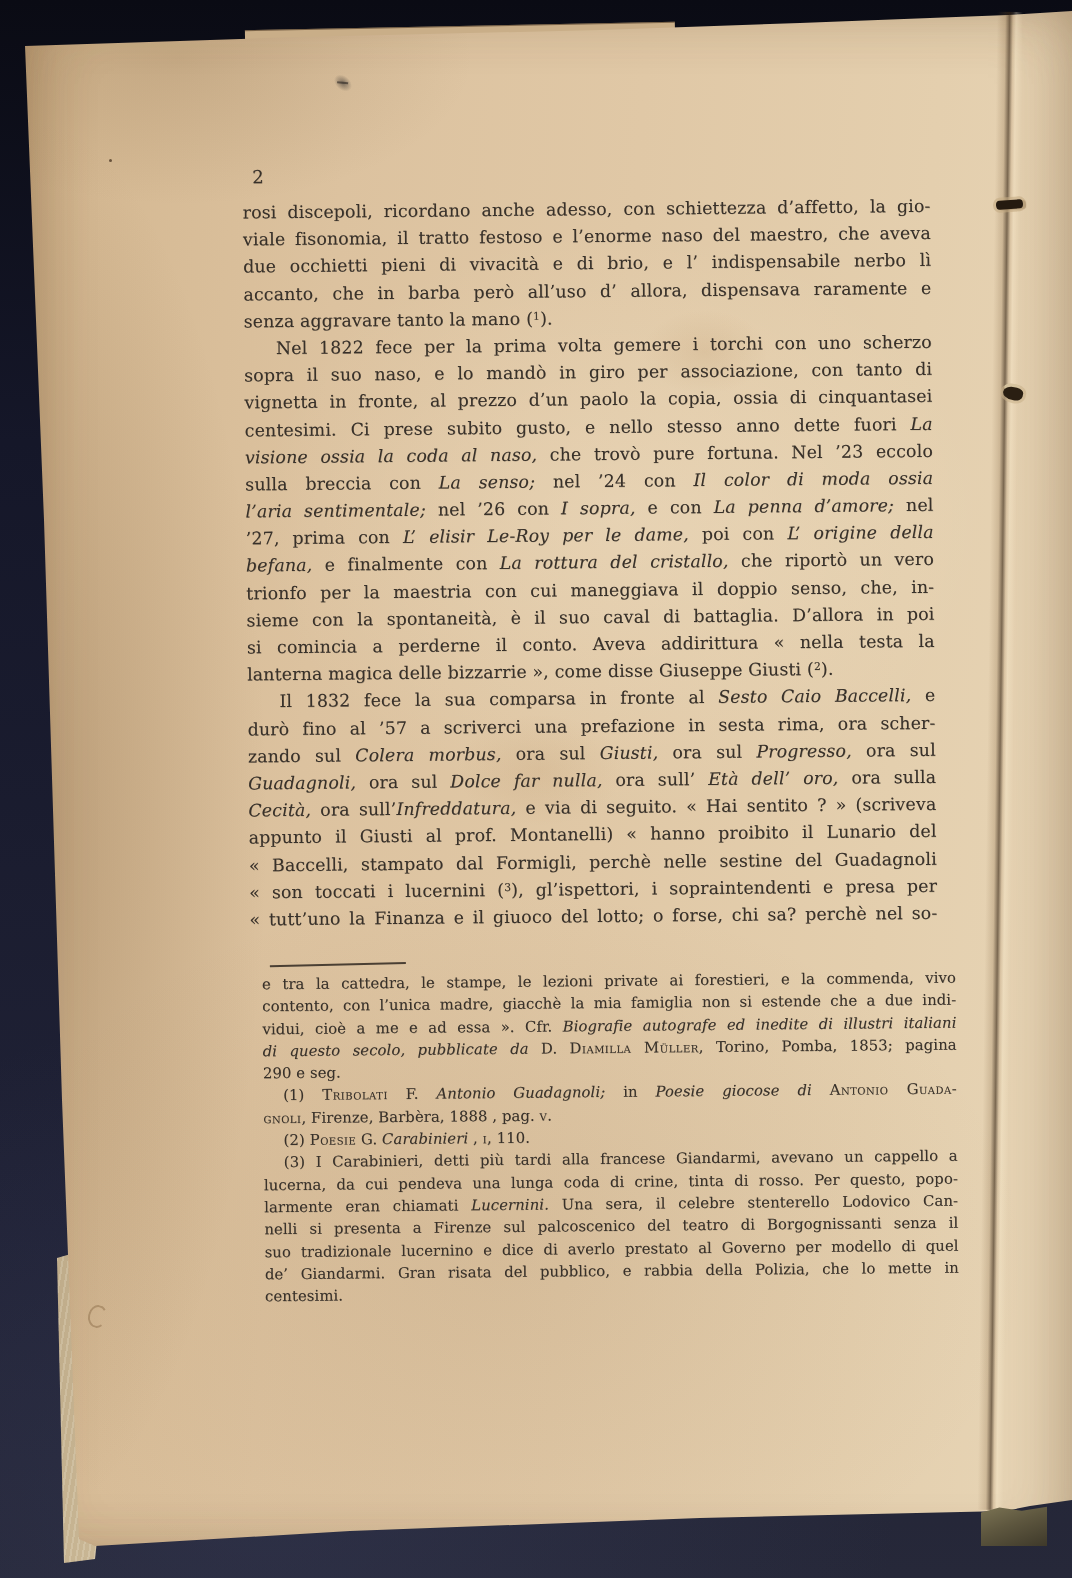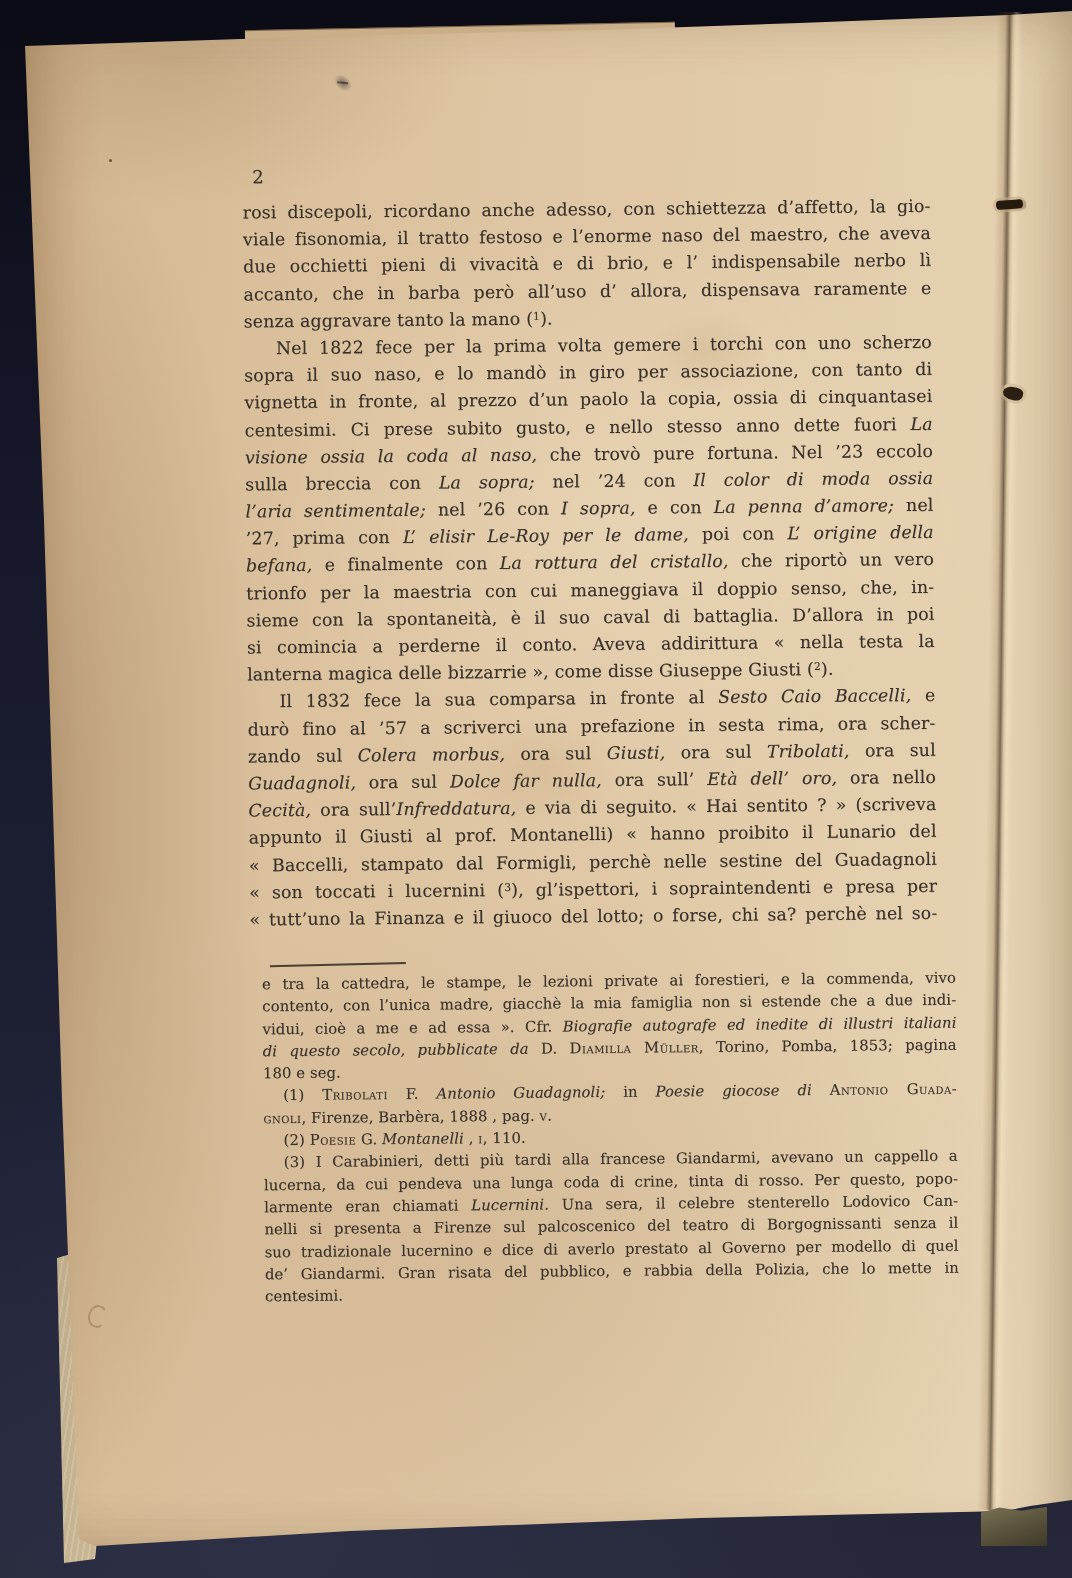--- a/index.html
+++ b/index.html
@@ -135,48 +135,48 @@
         <div class="line"><span>rosi discepoli, ricordano anche adesso, con schiettezza d’affetto, la gio-</span></div>
         <div class="line"><span>viale fisonomia, il tratto festoso e l’enorme naso del maestro, che aveva</span></div>
         <div class="line"><span>due occhietti pieni di vivacità e di brio, e l’ indispensabile nerbo lì</span></div>
         <div class="line"><span>accanto, che in barba però all’uso d’ allora, dispensava raramente e</span></div>
         <div class="line nj"><span>senza aggravare tanto la mano (</span><span class="sup">1</span><span>).</span></div>
         <div class="line ind"><span>Nel 1822 fece per la prima volta gemere i torchi con uno scherzo</span></div>
         <div class="line"><span>sopra il suo naso, e lo mandò in giro per associazione, con tanto di</span></div>
         <div class="line"><span>vignetta in fronte, al prezzo d’un paolo la copia, ossia di cinquantasei</span></div>
         <div class="line"><span>centesimi. Ci prese subito gusto, e nello stesso anno dette fuori </span><span class="it">La</span></div>
         <div class="line"><span class="it">visione ossia la coda al naso,</span><span> che trovò pure fortuna.  Nel ’23 eccolo</span></div>
-        <div class="line"><span>sulla breccia con </span><span class="it">La sopra;</span><span> nel ’24 con </span><span class="it">Il color di moda ossia</span></div>
+        <div class="line"><span>sulla breccia con </span><span class="it">La senso;</span><span> nel ’24 con </span><span class="it">Il color di moda ossia</span></div>
         <div class="line"><span class="it">l’aria sentimentale;</span><span> nel ’26 con </span><span class="it">I sopra,</span><span> e con </span><span class="it">La penna d’amore;</span><span> nel</span></div>
         <div class="line"><span>’27, prima con </span><span class="it">L’ elisir Le-Roy per le dame,</span><span> poi con </span><span class="it">L’ origine della</span></div>
         <div class="line"><span class="it">befana,</span><span> e finalmente con </span><span class="it">La rottura del cristallo,</span><span> che riportò un vero</span></div>
         <div class="line"><span>trionfo per la maestria con cui maneggiava il doppio senso, che, in-</span></div>
         <div class="line"><span>sieme con la spontaneità, è il suo caval di battaglia. D’allora in poi</span></div>
         <div class="line"><span>si comincia a perderne il conto.  Aveva addirittura « nella testa la</span></div>
         <div class="line nj"><span>lanterna magica delle bizzarrie », come disse Giuseppe Giusti (</span><span class="sup">2</span><span>).</span></div>
         <div class="line ind"><span>Il 1832 fece la sua comparsa in fronte al </span><span class="it">Sesto Caio Baccelli,</span><span> e</span></div>
         <div class="line"><span>durò fino al ’57 a scriverci una prefazione in sesta rima, ora scher-</span></div>
-        <div class="line"><span>zando sul </span><span class="it">Colera morbus,</span><span> ora sul </span><span class="it">Giusti,</span><span> ora sul </span><span class="it">Tribolati,</span><span> ora sul</span></div>
-        <div class="line"><span class="it">Guadagnoli,</span><span> ora sul </span><span class="it">Dolce far nulla,</span><span> ora sull’ </span><span class="it">Età dell’ oro,</span><span> ora nello</span></div>
+        <div class="line"><span>zando sul </span><span class="it">Colera morbus,</span><span> ora sul </span><span class="it">Giusti,</span><span> ora sul </span><span class="it">Progresso,</span><span> ora sul</span></div>
+        <div class="line"><span class="it">Guadagnoli,</span><span> ora sul </span><span class="it">Dolce far nulla,</span><span> ora sull’ </span><span class="it">Età dell’ oro,</span><span> ora sulla</span></div>
         <div class="line"><span class="it">Cecità,</span><span> ora sull’</span><span class="it">Infreddatura,</span><span> e via di seguito. « Hai sentito ? » (scriveva</span></div>
         <div class="line"><span>appunto il Giusti al prof. Montanelli) « hanno proibito il Lunario del</span></div>
         <div class="line"><span>« Baccelli, stampato dal Formigli, perchè nelle sestine del Guadagnoli</span></div>
         <div class="line"><span>« son  toccati i lucernini (</span><span class="sup">3</span><span>), gl’ispettori, i sopraintendenti e presa per</span></div>
         <div class="line"><span>« tutt’uno la Finanza e il giuoco del lotto; o forse, chi sa? perchè nel so-</span></div>
       </div>
     <div class="sep"></div>
     <div class="fn-block">
         <div class="line"><span>e tra la cattedra, le stampe, le lezioni private ai forestieri, e la commenda, vivo</span></div>
         <div class="line"><span>contento, con l’unica madre, giacchè la mia famiglia non si estende che a due indi-</span></div>
         <div class="line"><span>vidui, cioè a me e ad essa ». Cfr. </span><span class="it">Biografie autografe ed inedite di illustri italiani</span></div>
         <div class="line"><span class="it">di questo secolo, pubblicate da </span><span>D. </span><span class="sc">Diamilla Müller</span><span>, Torino, Pomba, 1853; pagina</span></div>
-        <div class="line nj"><span>180 e seg.</span></div>
+        <div class="line nj"><span>290 e seg.</span></div>
         <div class="line ind"><span>(1) </span><span class="sc">Tribolati</span><span> F. </span><span class="it">Antonio Guadagnoli;</span><span> in </span><span class="it">Poesie giocose di </span><span class="sc">Antonio Guada-</span></div>
         <div class="line nj"><span class="sc">gnoli</span><span>, Firenze, Barbèra, 1888 , pag. </span><span class="sc">v</span><span>.</span></div>
-        <div class="line ind nj"><span>(2) </span><span class="sc">Poesie</span><span> G. </span><span class="it">Montanelli</span><span> , </span><span class="sc">i</span><span>, 110.</span></div>
+        <div class="line ind nj"><span>(2) </span><span class="sc">Poesie</span><span> G. </span><span class="it">Carabinieri</span><span> , </span><span class="sc">i</span><span>, 110.</span></div>
         <div class="line ind"><span>(3) I Carabinieri, detti più tardi alla francese Giandarmi, avevano un cappello a</span></div>
         <div class="line"><span>lucerna, da cui pendeva una lunga coda di crine, tinta di rosso.  Per questo, popo-</span></div>
         <div class="line"><span>larmente eran chiamati </span><span class="it">Lucernini.</span><span>  Una sera, il celebre stenterello Lodovico Can-</span></div>
         <div class="line"><span>nelli si presenta a Firenze sul palcoscenico del teatro di Borgognissanti senza il</span></div>
         <div class="line"><span>suo tradizionale lucernino e dice di averlo prestato al Governo per modello di quel</span></div>
         <div class="line"><span>de’ Giandarmi. Gran risata del pubblico, e rabbia della Polizia, che lo mette in</span></div>
         <div class="line nj"><span>centesimi.</span></div>
       </div>
   </div>
 </div>

